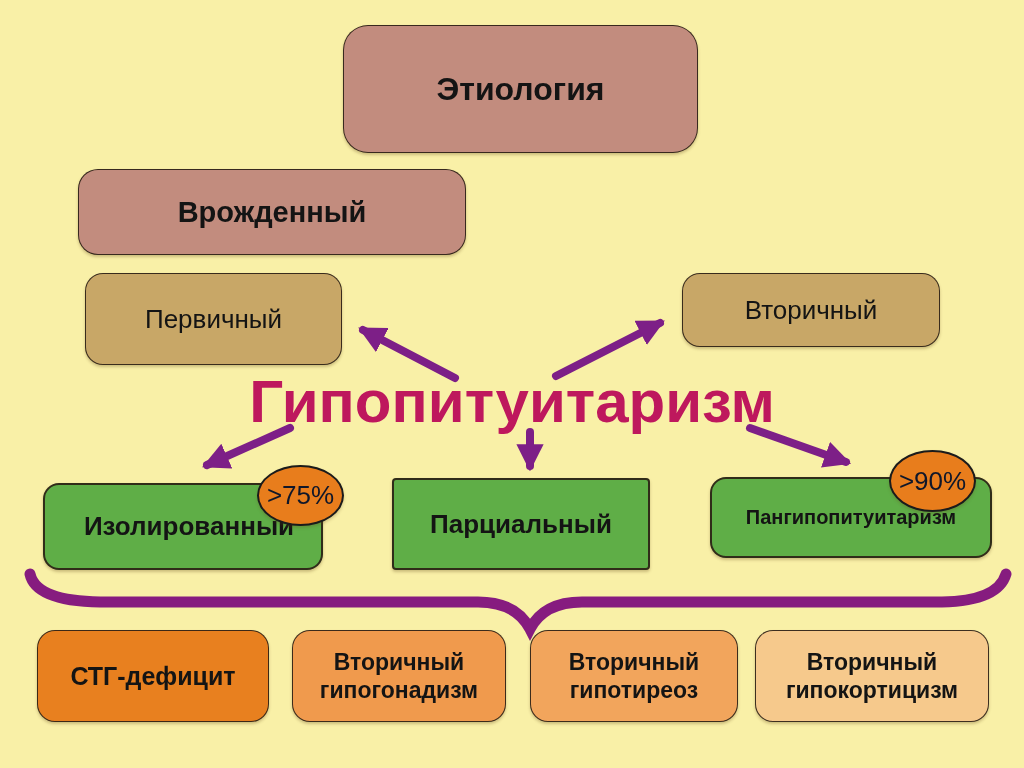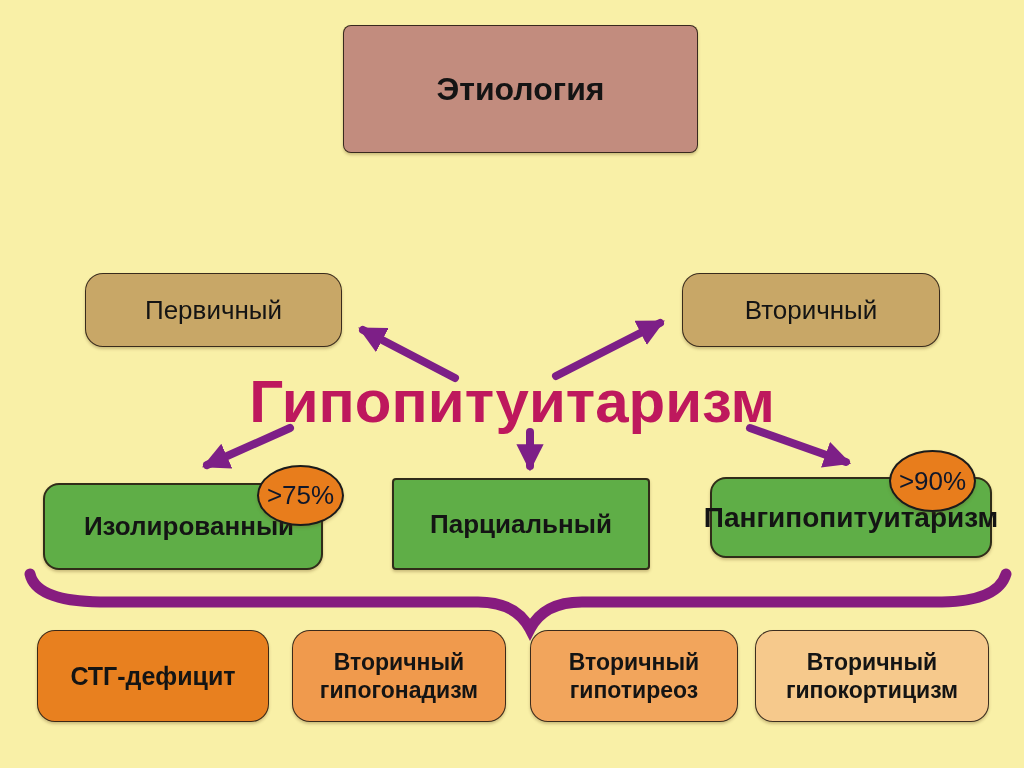--- a/index.html
+++ b/index.html
@@ -11,36 +11,36 @@
   .box{
     position:absolute;display:flex;align-items:center;justify-content:center;
     text-align:center;color:#141414;box-sizing:border-box;
     border:1.6px solid rgba(45,33,22,0.92);
     box-shadow:0 2px 3px rgba(100,70,25,0.30);
   }
   .bold{font-weight:bold;}
   .twoline{white-space:pre-line;line-height:1.22;}
 
   
-  #etiology{left:343px;top:25px;width:355px;height:128px;border-radius:8px;font-size:32px;}
+  #etiology{left:343px;top:25px;width:355px;height:128px;border-radius:25px;font-size:32px;}
   
   #congenital{left:78px;top:169px;width:388px;height:86px;border-radius:20px;font-size:29px;}
   #acquired{left:572px;top:169px;width:390px;height:85px;border-radius:20px;font-size:29px;}
   
-  #primary{left:85px;top:273px;width:257px;height:74px;border-radius:18px;font-size:26px;}
+  #primary{left:85px;top:273px;width:257px;height:92px;border-radius:18px;font-size:26px;}
   #secondary{left:682px;top:273px;width:258px;height:74px;border-radius:18px;font-size:26px;}
   
   #main-title{
     position:absolute;left:0;top:372px;width:1024px;text-align:center;
     font-size:60px;font-weight:bold;line-height:1;letter-spacing:0px;
   }
   
   #isolated{left:43px;top:483px;width:280px;height:87px;border-radius:16px;font-size:26px;border-width:2px;padding-left:12px;}
   #partial{left:392px;top:478px;width:258px;height:92px;border-radius:4px;font-size:26px;border-width:2px;}
-  #panhypo{left:710px;top:477px;width:282px;height:81px;border-radius:16px;font-size:28px;border-width:2px;}
+  #panhypo{left:710px;top:477px;width:282px;height:81px;border-radius:16px;font-size:20px;border-width:2px;}
   
   .badge{
     position:absolute;display:flex;align-items:center;justify-content:center;
     border:2.4px solid #1b1b1b;border-radius:50%;font-size:26px;color:#0f172a;
     z-index:4;box-sizing:border-box;box-shadow:0 2px 3px rgba(100,70,25,0.25);
   }
   #badge-75{left:257px;top:465px;width:87px;height:61px;}
   #badge-90{left:889px;top:450px;width:87px;height:62px;}
   
   #stg{left:37px;top:630px;width:232px;height:92px;border-radius:18px;font-size:25px;}
@@ -52,20 +52,23 @@
 </style>
 </head>
 <body>
 
 <div id="stage" style="background-color: rgb(249, 240, 167);">
 
   <div class="box bold" id="etiology" style="background-color: rgb(194, 140, 126);">
     <span>Этиология</span>
   </div>
 
+  <div class="box bold" id="congenital" style="background-color: rgb(194, 140, 126);">
+    <span>Врожденный</span>
+  </div>
 
   <div class="box" id="primary" style="background-color: rgb(200, 167, 103);">
     <span>Первичный</span>
   </div>
   <div class="box" id="secondary" style="background-color: rgb(200, 167, 103);">
     <span>Вторичный</span>
   </div>
 
   <div id="main-title" style="color: #be185d;">Гипопитуитаризм</div>
 

